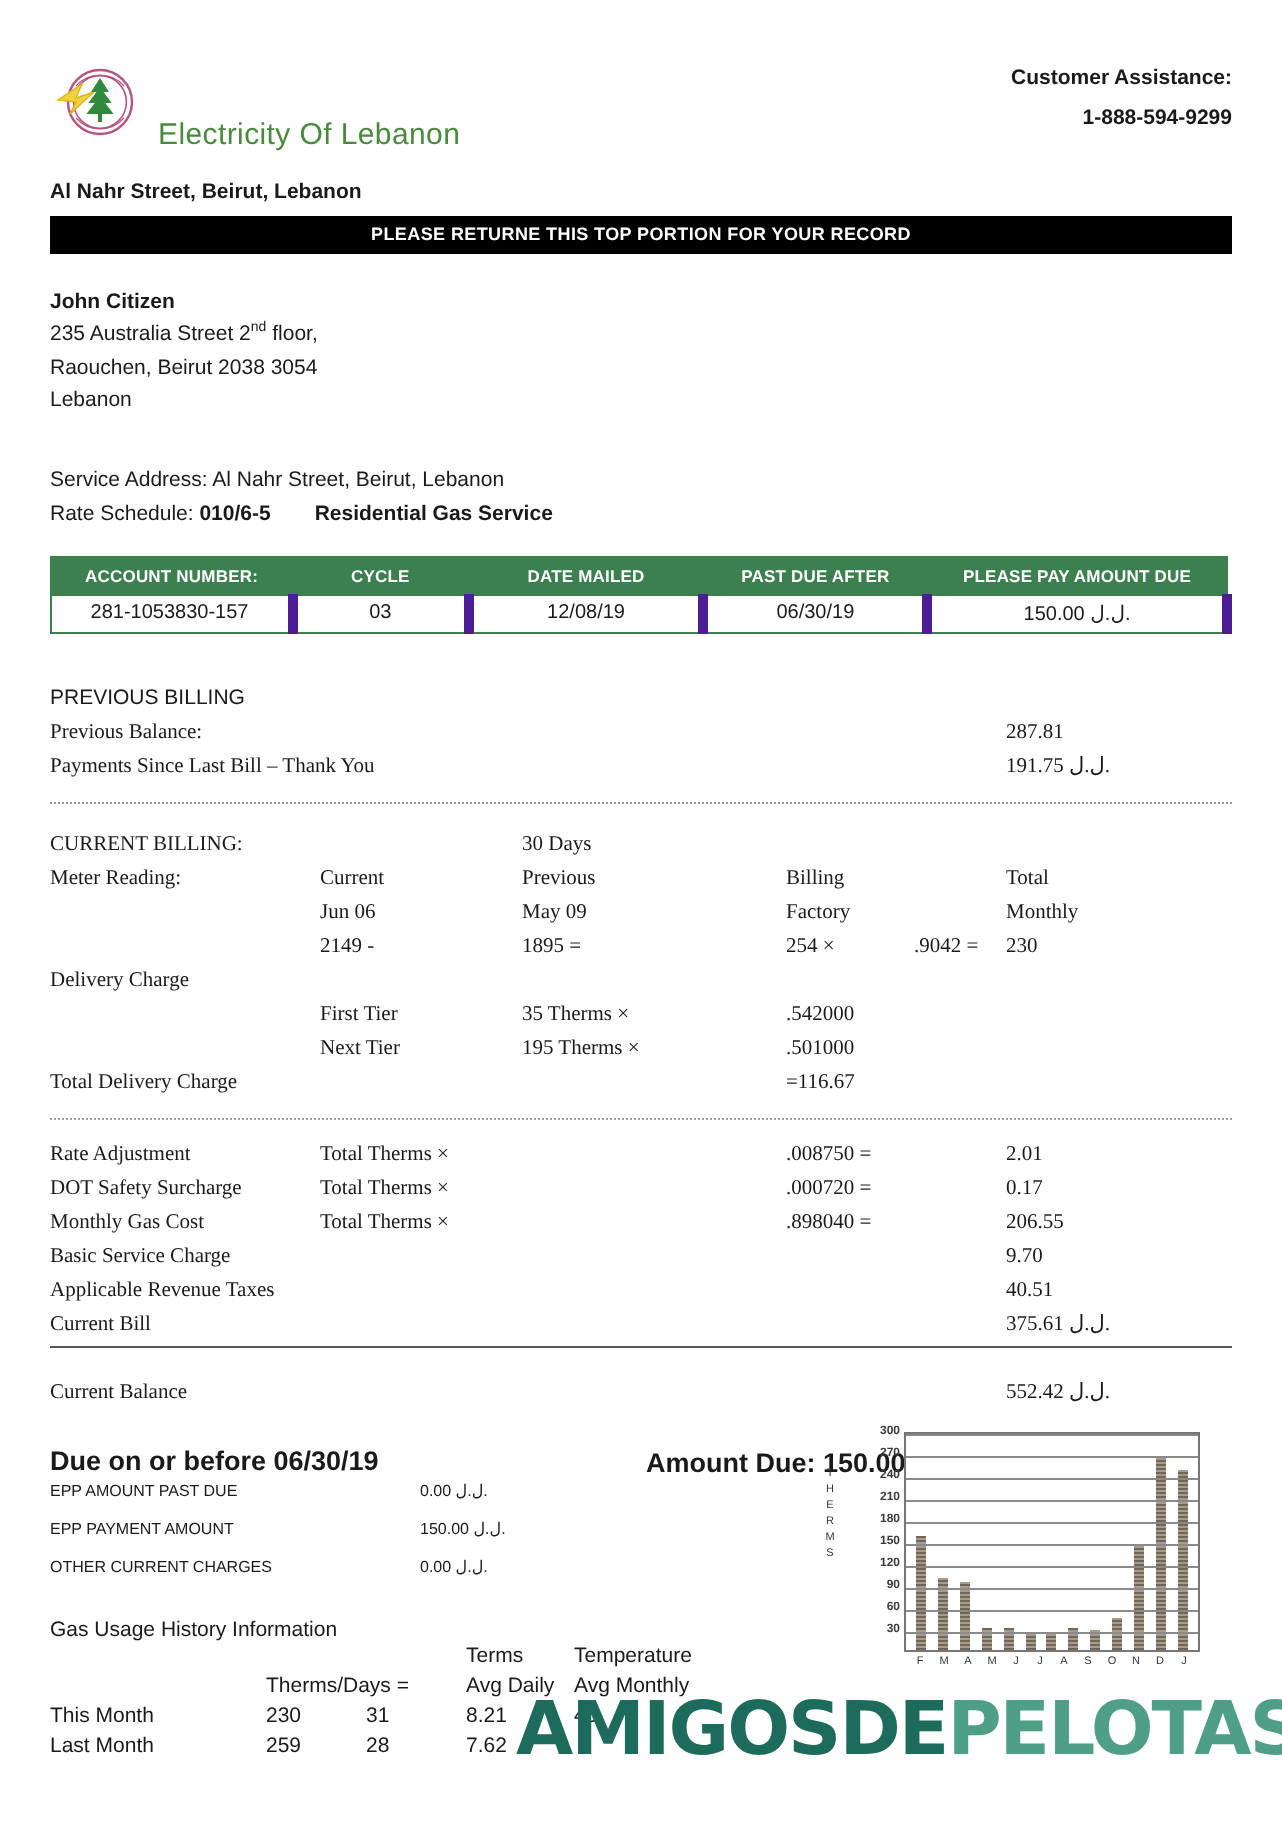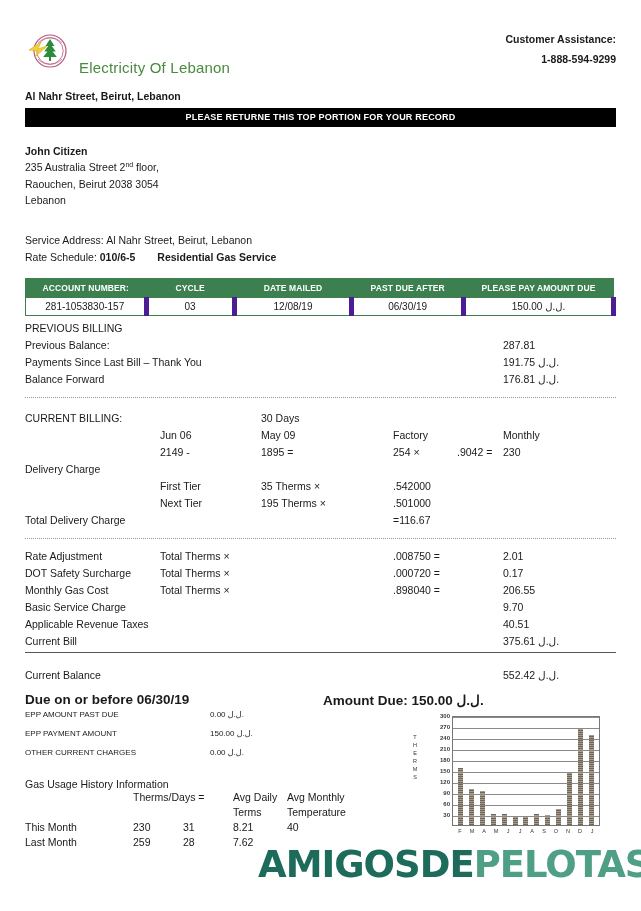--- a/index.html
+++ b/index.html
@@ -45,38 +45,38 @@
     padding: 4px 2px; border: 1px solid #3c8050; text-align: center; letter-spacing: .1px;
   }
   .acct td {
     font-size: 10px; text-align: center; padding: 3px 2px;
     border-left: 1px solid #3c8050; border-right: 5px solid #4c1d95;
     border-bottom: 1px solid #3c8050;
   }
 
   
   .sec { font-size: 10.5px; line-height: 1.62; }
-  .prev { margin-top: 4px; }
+  .prev { margin-top: 24px; }
   .rel { position: relative; }
 
   .dotted { border-top: 1px dotted #9a9a9a; margin: 9px 0 0; }
 
   .grid { margin-top: 12px; position: relative; font-size: 10.5px; line-height: 1.62; }
   .c1 { position: absolute; left: 0; }
   .c2 { position: absolute; left: 135px; }
   .c3 { position: absolute; left: 236px; }
   .c4 { position: absolute; left: 368px; }
   .c4b { position: absolute; left: 432px; }
   .c5 { position: absolute; left: 478px; }
-  .ln { position: relative; height: 17px; }
+  .ln { position: relative; height: 17px; font-family: Liberation Serif, serif; }
 
   .solidline { border-top: 1px solid #555; margin-top: 2px; }
 
   
-  .due { margin-top: 8px; position: relative; }
+  .due { margin-top: 18px; position: relative; }
   .due-t { font-size: 13.5px; font-weight: bold; }
   .amt-due { position: absolute; left: 298px; top: 0; font-size: 13.5px; font-weight: bold; }
   .fine { font-size: 7.2px; line-height: 1.55; margin-top: 4px; letter-spacing: .1px; }
   .epp { font-size: 8px; position: relative; height: 16px; margin-top: 3px; }
   .epp .ev { position: absolute; left: 185px; }
 
   
   .hist { margin-top: 14px; font-size: 10.5px; position: relative; }
   .hist-t { margin-bottom: 1px; }
   .h1 { position: absolute; left: 0; }
@@ -190,32 +190,35 @@
   <div class="sec prev rel">
     <div>PREVIOUS BILLING</div>
     <div class="ln">
       <span class="c1">Previous Balance:</span>
       <span class="c5">287.81</span>
     </div>
     <div class="ln">
       <span class="c1">Payments Since Last Bill – Thank You</span>
       <span class="c5">191.75 ل.ل.</span>
     </div>
-    <div class="ln">
-      <span class="c1">Balance Forward</span>
-      <span class="c5">176.81 ل.ل.</span>
-    </div>
   </div>
 
   <div class="dotted"></div>
 
   <div class="grid">
     <div class="ln">
       <span class="c1">CURRENT BILLING:</span>
       <span class="c3">30 Days</span>
+    </div>
+    <div class="ln">
+      <span class="c1">Meter Reading:</span>
+      <span class="c2">Current</span>
+      <span class="c3">Previous</span>
+      <span class="c4">Billing</span>
+      <span class="c5">Total</span>
     </div>
     <div class="ln">
       <span class="c2">Jun 06</span>
       <span class="c3">May 09</span>
       <span class="c4">Factory</span>
       <span class="c5">Monthly</span>
     </div>
     <div class="ln">
       <span class="c2">2149 -</span>
       <span class="c3">1895 =</span>
@@ -297,27 +300,27 @@
     </div>
     <div class="epp">
       <span>OTHER CURRENT CHARGES</span>
       <span class="ev">0.00 ل.ل.</span>
     </div>
   </div>
 
   <div class="hist">
     <div class="hist-t">Gas Usage History Information</div>
     <div class="hl">
+      <span class="h4">Terms</span>
+      <span class="h5">Temperature</span>
+    </div>
+    <div class="hl">
       <span class="h2">Therms/Days  =</span>
       <span class="h4">Avg Daily</span>
       <span class="h5">Avg Monthly</span>
-    </div>
-    <div class="hl">
-      <span class="h4">Terms</span>
-      <span class="h5">Temperature</span>
     </div>
     <div class="hl">
       <span class="h1">This Month</span>
       <span class="h2">230</span>
       <span class="h3">31</span>
       <span class="h4">8.21</span>
       <span class="h5">40</span>
     </div>
     <div class="hl">
       <span class="h1">Last Month</span>

